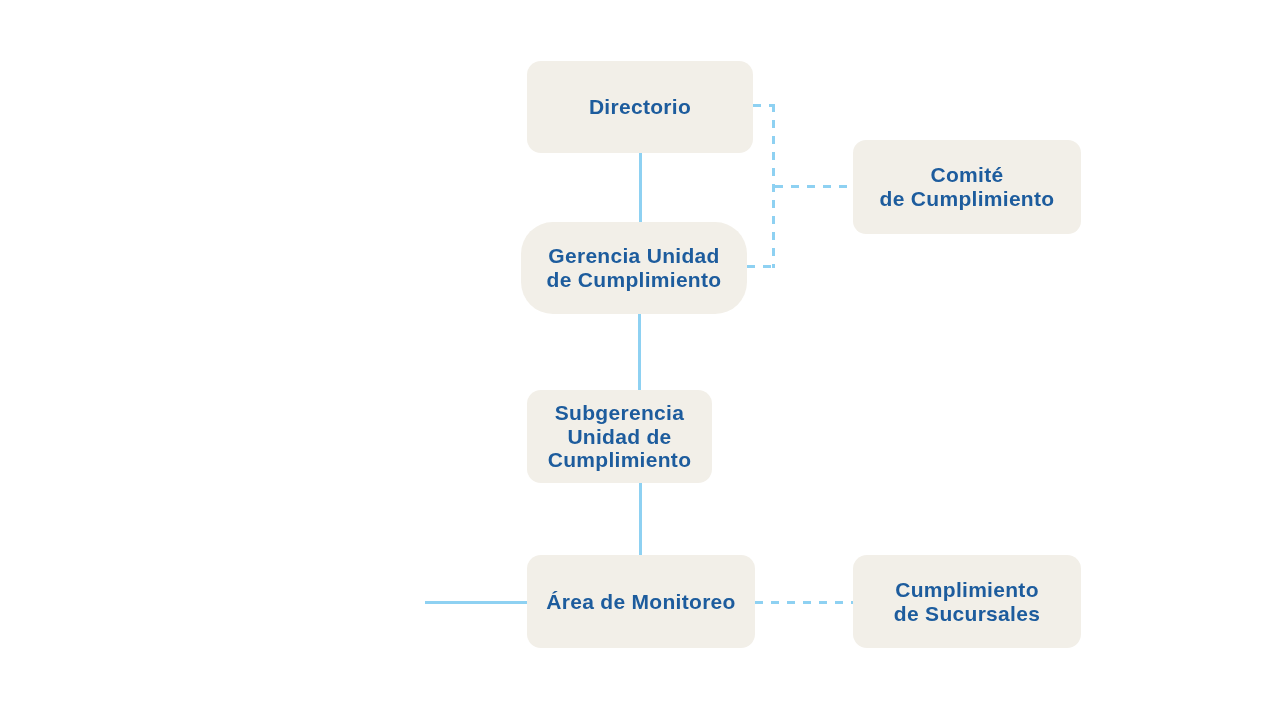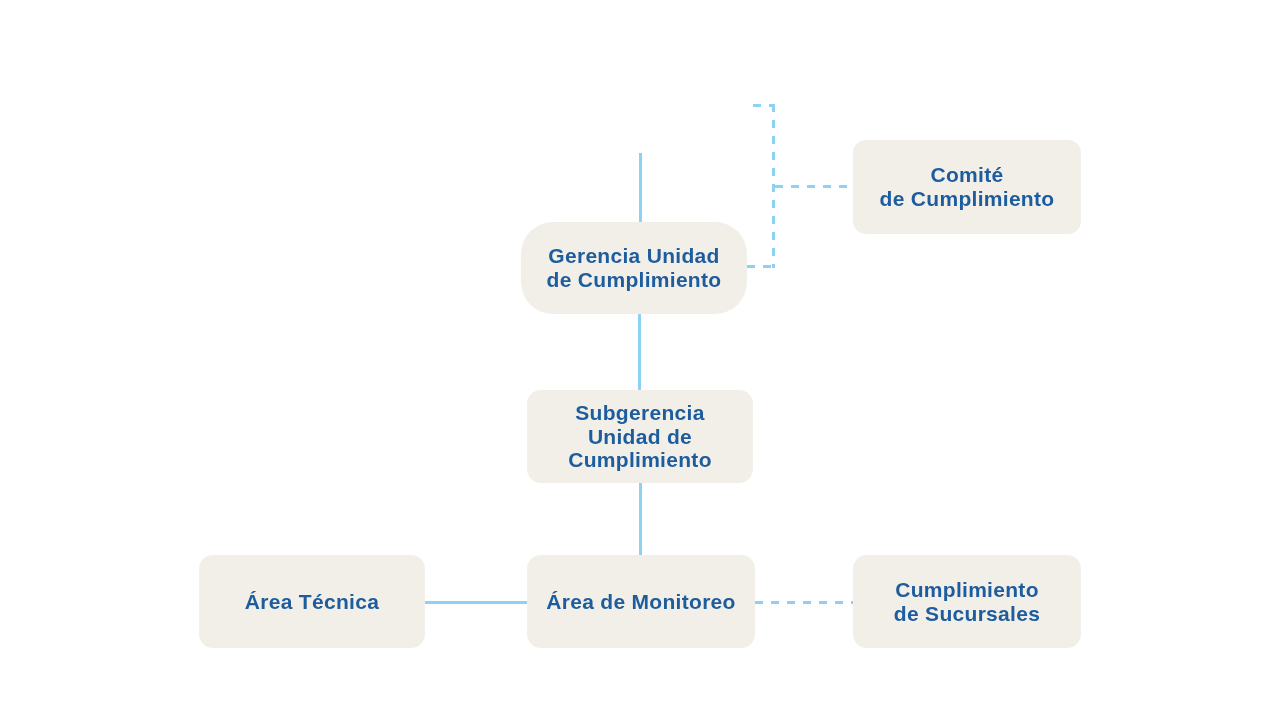--- a/index.html
+++ b/index.html
@@ -60,40 +60,40 @@
   <div class="line solid-v" style="left:638px; top:314px; height:76px;"></div>
   <div class="line solid-v" style="left:639px; top:483px; height:72px;"></div>
   <div class="line solid-h" style="left:425px; top:601px; width:102px;"></div>
 
   <div class="line dash-h" style="left:753px; top:104px; width:22px;"></div>
   <div class="line dash-v" style="left:772px; top:104px; height:164px;"></div>
   <div class="line dash-h" style="left:747px; top:265px; width:28px;"></div>
   <div class="line dash-h" style="left:775px; top:185px; width:78px;"></div>
   <div class="line dash-h" style="left:755px; top:601px; width:98px;"></div>
 
+  <div class="node" style="left:527px; top:61px; width:226px; height:92px;">
+    <span class="label">Directorio</span>
+  </div>
 
   <div class="node" style="left:853px; top:140px; width:228px; height:94px;border-radius:13px;">
     <span class="label">Comité
 de Cumplimiento</span>
   </div>
 
   <div class="node" style="left:521px; top:222px; width:226px; height:92px;border-radius:32px;">
     <span class="label">Gerencia Unidad
 de Cumplimiento</span>
   </div>
 
-  <div class="node" style="left:527px; top:390px; width:226px; height:93px;">
+  <div class="node" style="left:527px; top:390px; width:185px; height:93px;">
     <span class="label">Subgerencia
 Unidad de
 Cumplimiento</span>
   </div>
 
-  <div class="node" style="left:199px; top:555px; width:226px; height:93px;">
-    <span class="label">Área Técnica</span>
-  </div>
 
   <div class="node" style="left:527px; top:555px; width:228px; height:93px;">
     <span class="label">Área de Monitoreo</span>
   </div>
 
   <div class="node" style="left:853px; top:555px; width:228px; height:93px;">
     <span class="label">Cumplimiento
 de Sucursales</span>
   </div>
 

